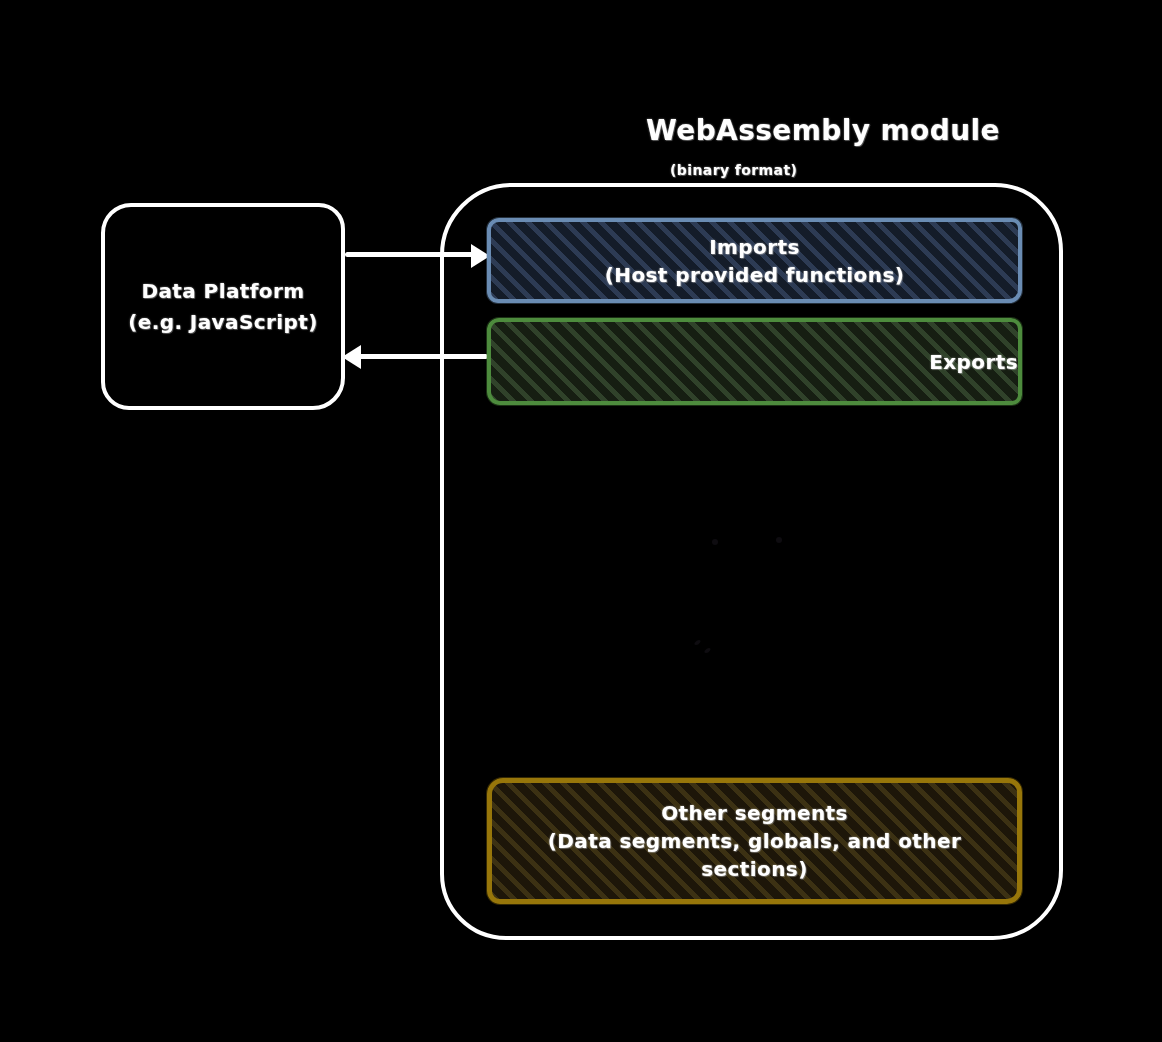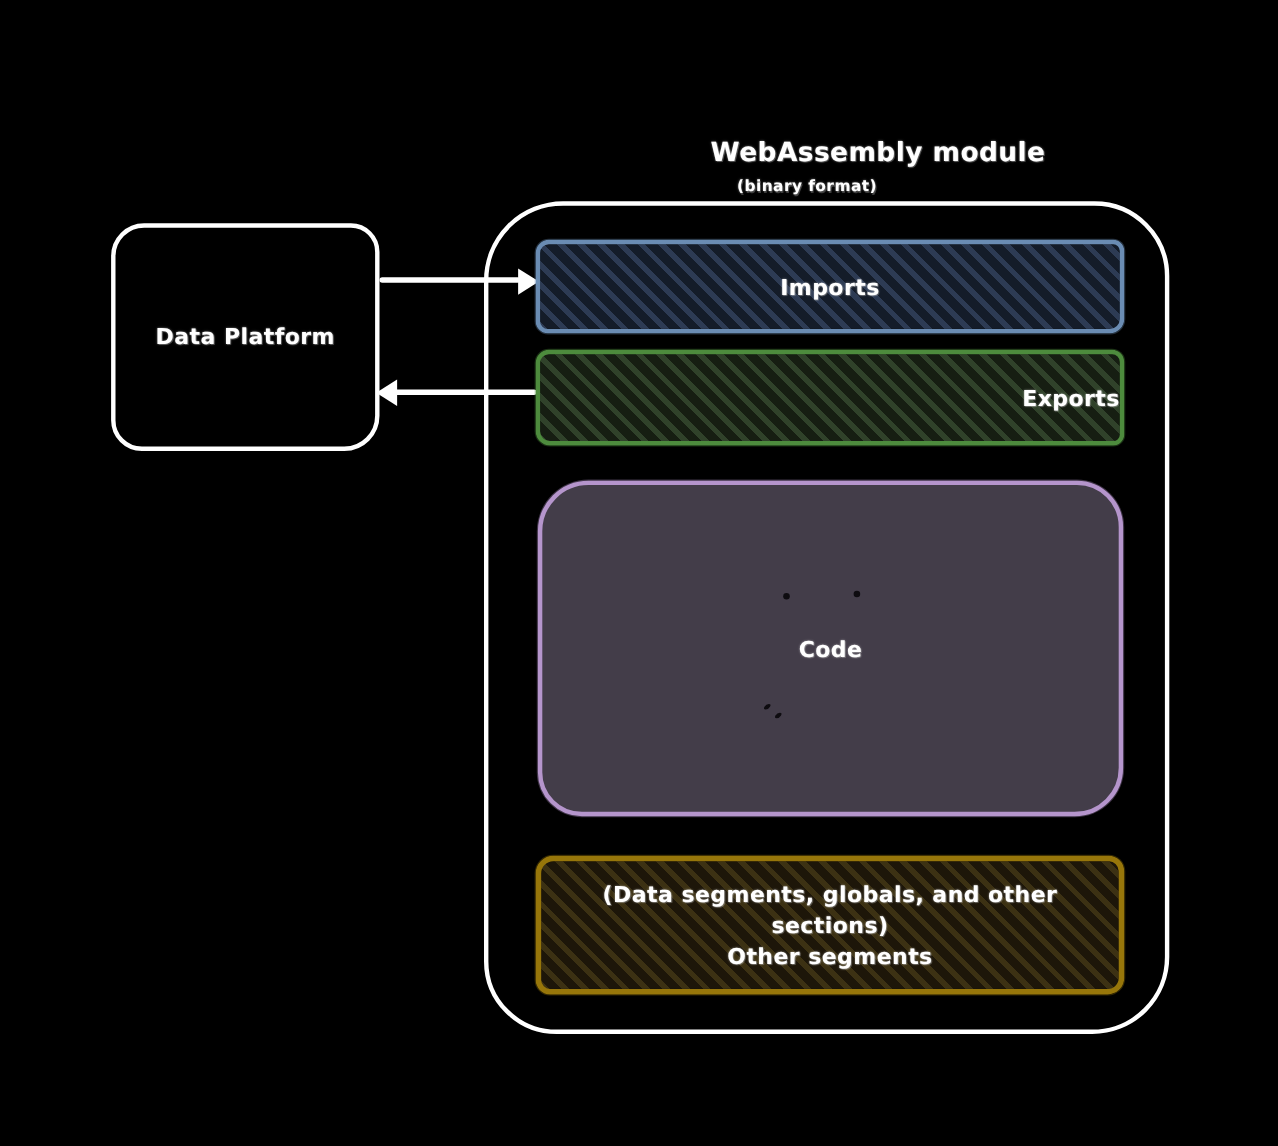--- a/index.html
+++ b/index.html
@@ -4,21 +4,21 @@
 <style>
   html,body{margin:0;padding:0;background:#000;}
   .stage{
     position:relative;width:1162px;height:1042px;background:#000;overflow:hidden;
     font-family:"DejaVu Sans","Liberation Sans",sans-serif;color:#fff;
   }
   .sketch-text{
     color:#fff;font-weight:bold;letter-spacing:.4px;
     text-shadow:0 0 2px rgba(255,255,255,.55), 1px 1px 0 rgba(160,160,160,.35);
   }
-  .diagram-title{position:absolute;left:646px;top:124px;font-size:24px;}
+  .diagram-title{position:absolute;left:646px;top:114px;font-size:28px;}
   .diagram-subtitle{position:absolute;left:647px;top:162px;font-size:14px;padding-left:23px;}
   .host-box{
     position:absolute;left:101px;top:203px;width:244px;height:207px;box-sizing:border-box;
     background:#000;border:4px solid #fff;border-radius:30px 26px 32px 28px;
     display:flex;flex-direction:column;align-items:center;justify-content:center;
     font-size:20px;line-height:31px;text-align:center;
   }
   .module-container{
     position:absolute;left:440px;top:183px;width:623px;height:757px;box-sizing:border-box;
     border:4px solid #fff;border-radius:72px 68px 70px 66px;background:#000;
@@ -70,44 +70,43 @@
 </head>
 <body>
 
 <div class="stage">
 
   <div class="sketch-text diagram-title">WebAssembly module</div>
   <div class="sketch-text diagram-subtitle">(binary format)</div>
 
   <div class="host-box">
     <span class="sketch-text">Data Platform</span>
+    <span class="sketch-text">(e.g. JavaScript)</span>
   </div>
 
   <div class="module-container"></div>
 
   <div class="h-line line-top"></div>
   <div class="arrow-right"></div>
 
   <div class="h-line line-bottom"></div>
   <div class="arrow-left"></div>
 
   <div class="section section-imports">
     <span class="sketch-text">Imports</span>
+    <span class="sketch-text">(Host provided functions)</span>
   </div>
 
   <div class="section section-exports">
     <span class="sketch-text">Exports</span>
   </div>
 
-  <div class="section section-code">
-    <span class="sketch-text">Code</span>
-  </div>
   <div class="speck speck-1"></div>
   <div class="speck speck-2"></div>
   <div class="speck speck-3"></div>
   <div class="speck speck-4"></div>
 
   <div class="section section-other">
+    <span class="sketch-text">Other segments</span>
     <span class="sketch-text">(Data segments, globals, and other sections)</span>
-    <span class="sketch-text">Other segments</span>
   </div>
 
 </div>
 
 </body></html>

